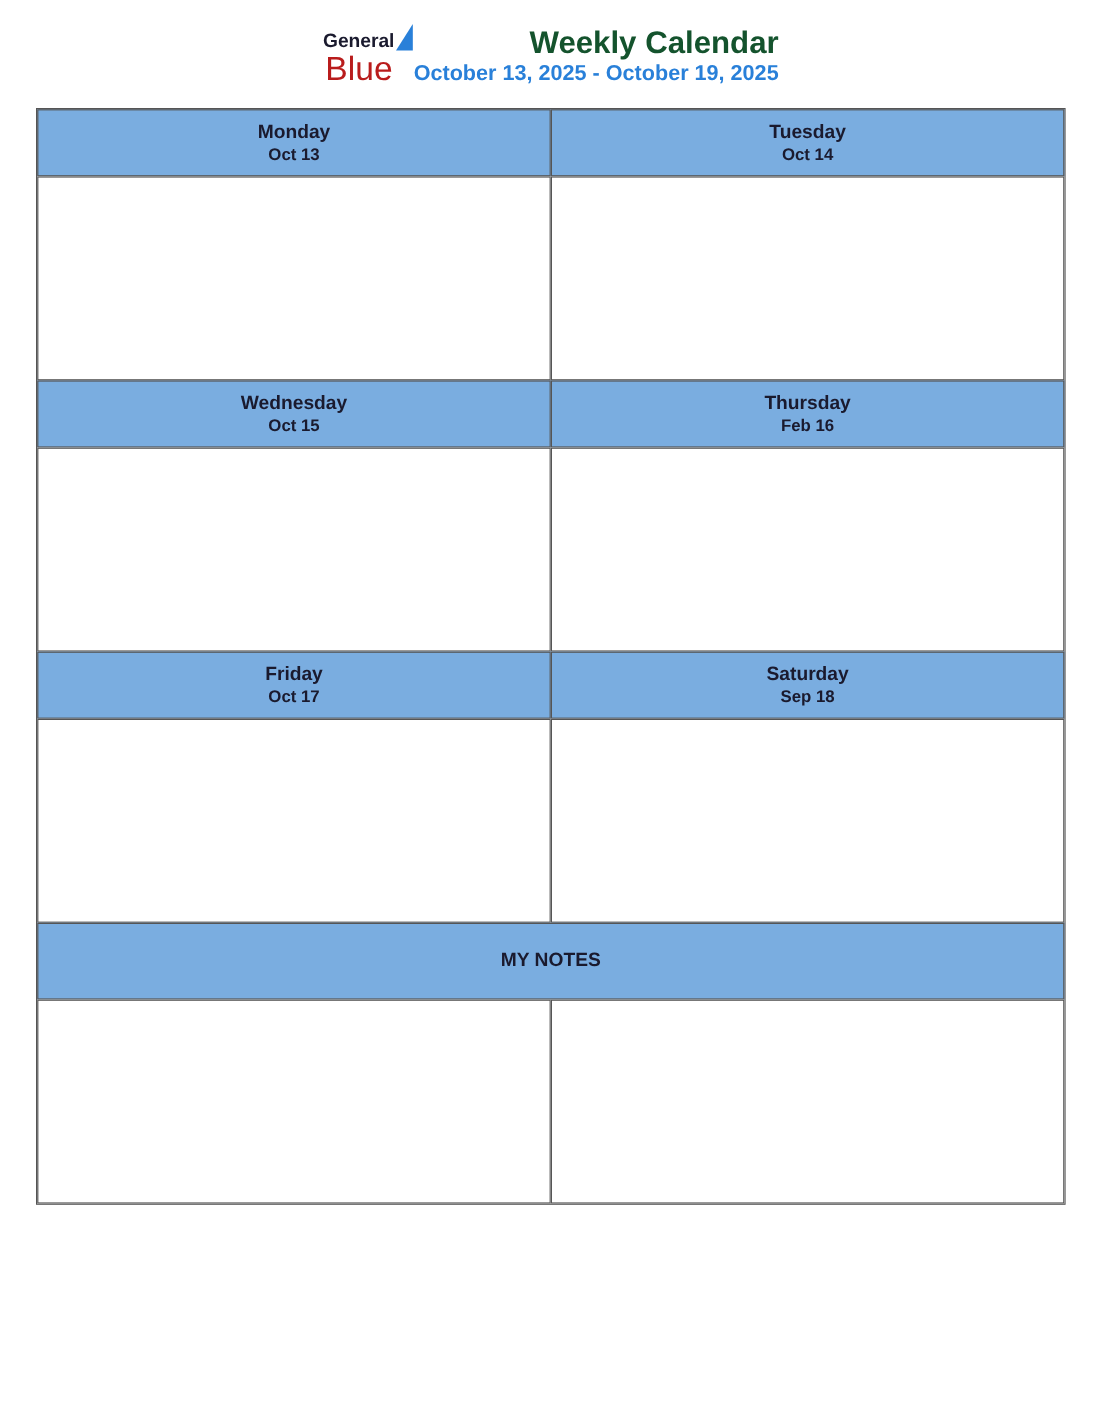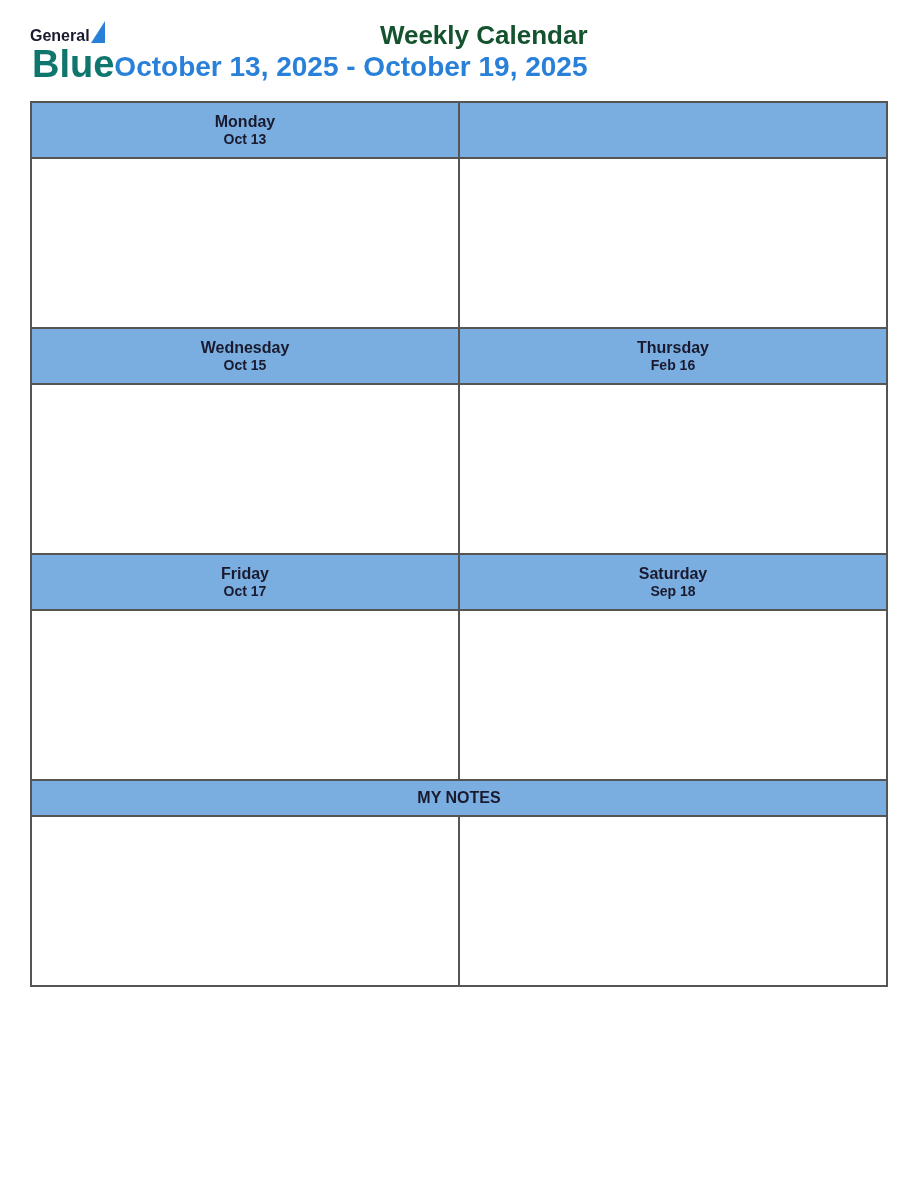--- a/index.html
+++ b/index.html
@@ -11,21 +11,21 @@
     body {
       width: 918px;
       min-height: 1188px;
       background: #ffffff;
       font-family: Arial, sans-serif;
       padding: 20px 30px;
     }
 
     .header {
       display: flex;
-      justify-content: flex-start;
+      justify-content: center;
       align-items: center;
       margin-bottom: 18px;
     }
 
     .logo-general {
       color: #1a1a2e;
       font-weight: bold;
     }
 
     .logo-triangle {
@@ -43,40 +43,40 @@
       flex-direction: column;
       align-items: flex-start;
     }
 
     .logo-top {
       display: flex;
       align-items: flex-end;
     }
 
     .logo-bottom {
-      color: #0f766e;
-      font-size: 38px;
-      font-weight: bold;
+      color: #b91c1c;
+      font-size: 28px;
+      font-weight: normal;
       line-height: 1;
       padding-left: 2px;
     }
 
     .title-block {
       text-align: right;
     }
 
     .title-main {
       color: #14532d;
       font-size: 26px;
       font-weight: bold;
     }
 
     .title-date {
       color: #2980d9;
-      font-size: 28px;
+      font-size: 18px;
       font-weight: bold;
     }
 
     .calendar {
       border: 1.5px solid #555;
       width: 100%;
       border-collapse: collapse;
     }
 
     .calendar-row {
@@ -109,21 +109,21 @@
       flex: 1;
       min-height: 170px;
       background: #fff;
     }
 
     .notes-header {
       background-color: #7aade0;
       border: 1px solid #555;
       flex: 1;
       text-align: center;
-      padding: 8px 4px;
+      padding: 22px 4px;
       display: flex;
       align-items: center;
       justify-content: center;
     }
 
     .notes-header .notes-label {
       font-weight: bold;
       font-size: 16px;
       color: #1a1a2e;
     }
@@ -147,20 +147,22 @@
 </div>
 
 <div class="calendar">
 
   <div class="calendar-row">
     <div class="cell-header">
       <div class="day-name">Monday</div>
       <div class="day-date">Oct 13</div>
     </div>
     <div class="cell-header">
+      <div class="day-name">Tuesday</div>
+      <div class="day-date">Oct 14</div>
     </div>
   </div>
 
   <div class="calendar-row">
     <div class="cell-body"></div>
     <div class="cell-body"></div>
   </div>
 
   <div class="calendar-row">
     <div class="cell-header">

